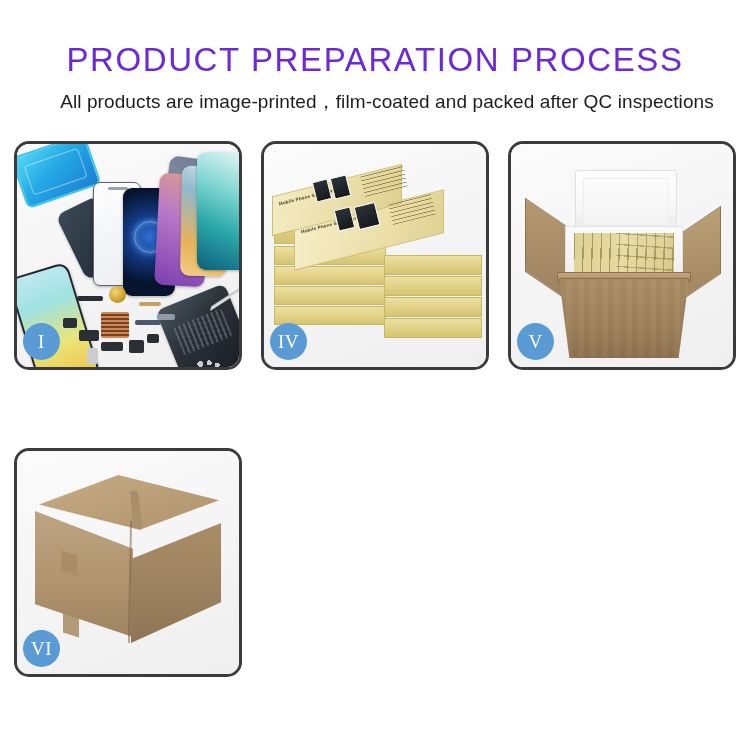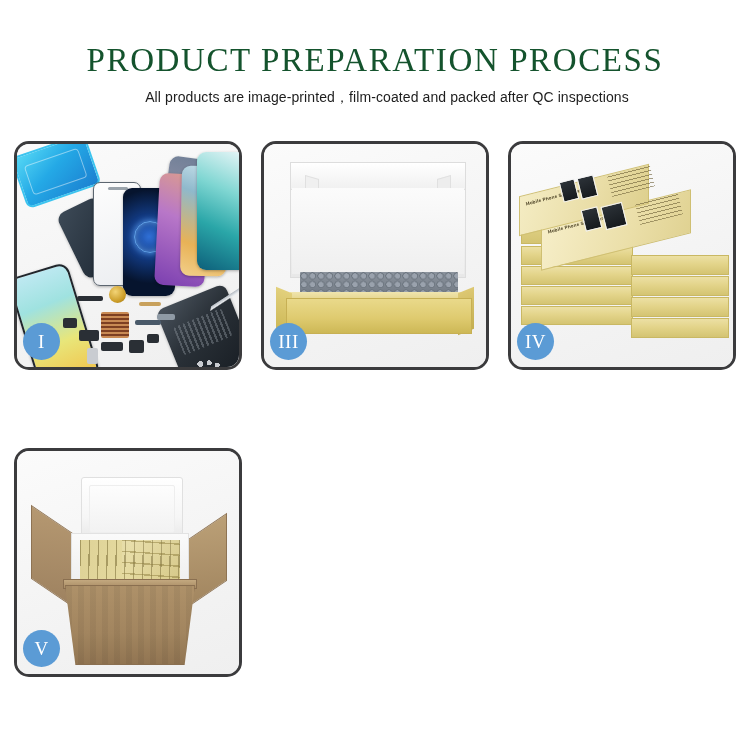--- a/index.html
+++ b/index.html
@@ -19,30 +19,30 @@
     position: relative;
     background: #ffffff;
   }
 
   
   .header { padding-top: 42px; text-align: center; }
 
   .page-title {
     font-size: 33px;
     letter-spacing: 1.6px;
-    color: #14532d;
+    color: #6d28d9;
     font-weight: normal;
-    font-family: Liberation Serif, serif;
+    font-family: Liberation Sans, sans-serif;
     line-height: 1.1;
     white-space: nowrap;
   }
 
   .page-subtitle {
     margin-top: 11px;
-    font-size: 14px;
+    font-size: 19px;
     color: #1d1d1d;
     letter-spacing: .1px;
     white-space: nowrap;
     margin-left: 24px;
   }
 
   
   .grid {
     position: absolute;
     left: 14px;
@@ -497,34 +497,20 @@
         <div class="part flex8"></div>
         <div class="part flex9"></div>
         <div class="part flex10"></div>
         <div class="screws"></div>
         <div class="tweez"></div>
       </div>
       <div class="badge">I</div>
     </div>
 
 
-    <div class="panel">
-      <div class="panel-stage"></div>
-      <div class="box3-lid">
-        <div class="box3-lid-tab-l"></div>
-        <div class="box3-lid-tab-r"></div>
-      </div>
-      <div class="box3-foam"></div>
-      <div class="box3-bubbles"></div>
-      <div class="box3-inner-rim"></div>
-      <div class="box3-side-l"></div>
-      <div class="box3-side-r"></div>
-      <div class="box3-front"></div>
-      <div class="badge">III</div>
-    </div>
 
     <div class="panel">
       <div class="panel-stage"></div>
       <div class="stack">
         <div class="sbox s-l5"></div>
         <div class="sbox s-l4"></div>
         <div class="sbox s-l3"></div>
         <div class="sbox s-l2"></div>
         <div class="sbox s-l1"></div>
         <div class="sbox s-r5"></div>
@@ -556,15 +542,29 @@
         <div class="foam-lid"></div>
         <div class="foam-box">
           <div class="foam-inner"></div>
         </div>
         <div class="carton-rim"></div>
         <div class="carton-front"></div>
       </div>
       <div class="badge">V</div>
     </div>
 
+    <div class="panel">
+      <div class="panel-stage"></div>
+      <div class="c6">
+        <div class="c6-top">
+          <div class="c6-top-seam"></div>
+        </div>
+        <div class="c6-left"></div>
+        <div class="c6-right"></div>
+        <div class="c6-edge"></div>
+        <div class="c6-tape1"></div>
+        <div class="c6-tape2"></div>
+      </div>
+      <div class="badge">VI</div>
+    </div>
 
   </div>
 </div>
 
 </body></html>

